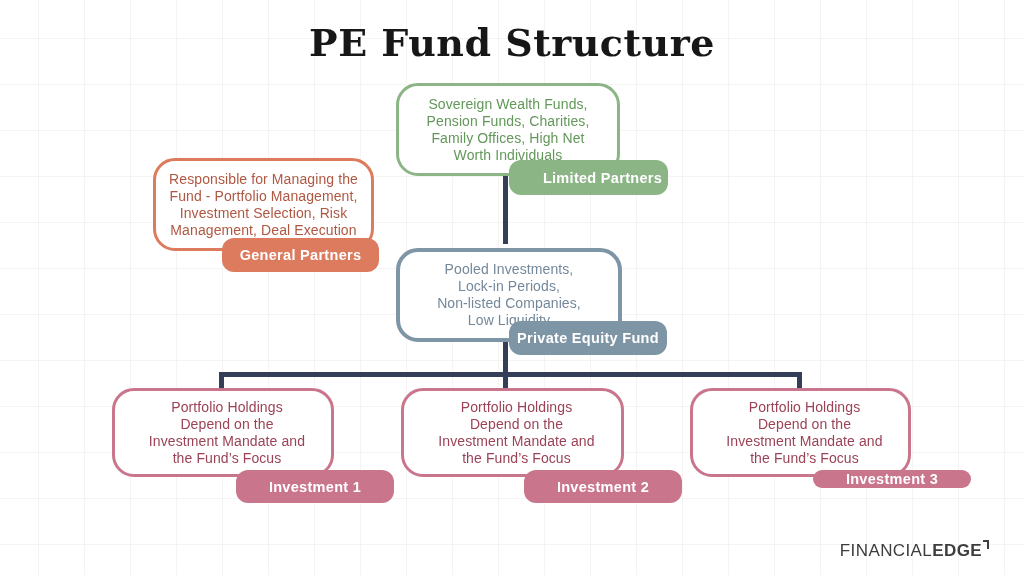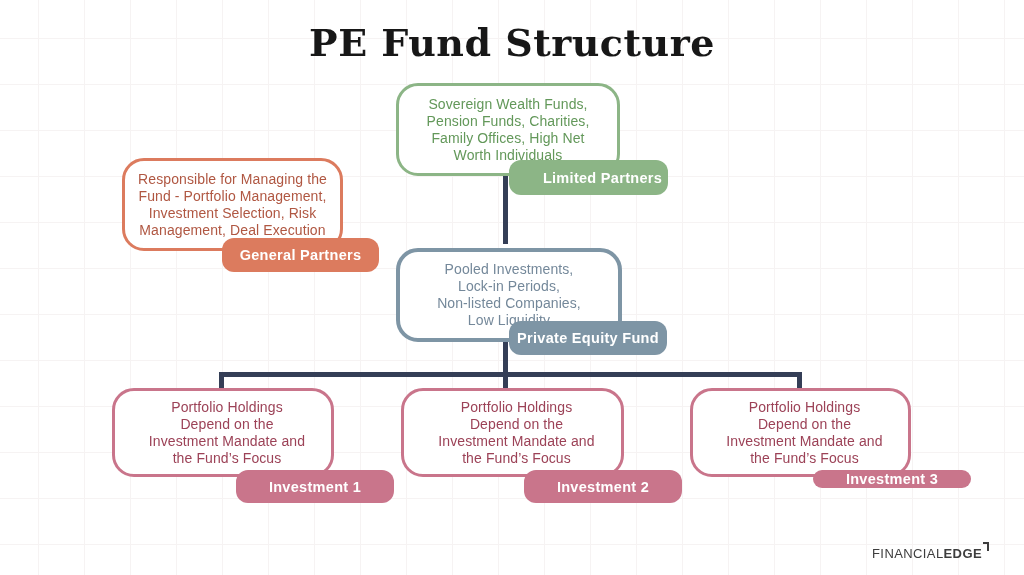--- a/index.html
+++ b/index.html
@@ -65,21 +65,21 @@
     font-size: 14.5px;
     letter-spacing: 0.3px;
     z-index: 3;
   }
 
   
   .green  { border: 3px solid var(--green, #8cb586); }
   .green  .node-desc { color: var(--green-text, #63985a); }
   .tag-green  { background: var(--green, #8cb586); }
 
-  .coral  { border: 3px solid var(--coral, #dc7b5e); }
+  .coral  { border: 3px solid var(--coral, #dc7b5e); margin-left: 31px; }
   .coral  .node-desc { color: var(--coral-text, #b05742); }
   .tag-coral  { background: var(--coral, #dc7b5e); }
 
   .slate  { border: 4px solid var(--slate, #7e95a5); }
   .slate  .node-desc { color: var(--slate-text, #74889a); }
   .tag-slate  { background: var(--slate, #7e95a5); }
 
   .pink   { border: 3.5px solid var(--pink, #c9758b); padding-left: 12px; }
   .pink   .node-desc { color: var(--pink-text, #9c4257); }
   .tag-pink   { background: var(--pink, #c9758b); }
@@ -107,21 +107,21 @@
   #line-pef-down { left: 503px; top: 331px; width: 4.5px; height: 60px; }
   #line-horiz    { left: 219px; top: 372px; width: 583px; height: 4.5px; }
   #line-drop-1   { left: 219px; top: 372px; width: 4.5px; height: 19px; }
   #line-drop-3   { left: 797px; top: 372px; width: 4.5px; height: 19px; }
 
   .logo {
     position: absolute;
     right: 35px;
     bottom: 14px;
     color: var(--logo-color, #3d3d3d);
-    font-size: 13px;
+    font-size: 17px;
     letter-spacing: 0.4px;
     white-space: nowrap;
     z-index: 5;
   }
   .logo-thin { font-weight: normal; }
   .logo-bold { font-weight: bold; }
   .logo-corner {
     display: inline-block;
     width: 6px;
     height: 9px;

